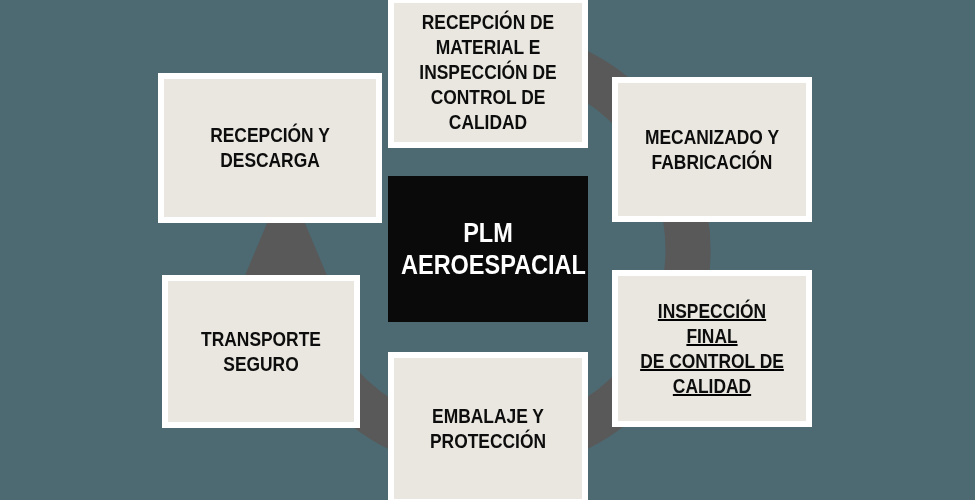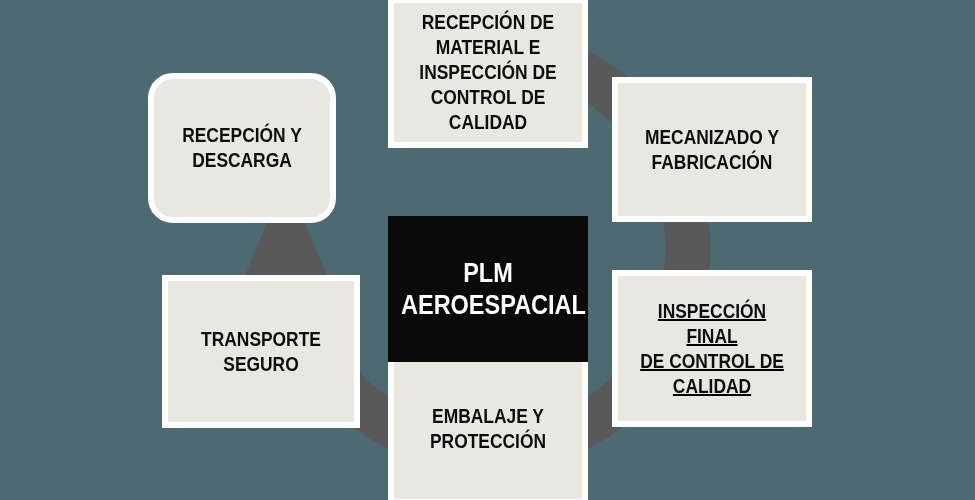--- a/index.html
+++ b/index.html
@@ -48,28 +48,27 @@
     transform-origin: center center;
   }
   .center-box {
     position: absolute;
     z-index: 1;
     box-sizing: border-box;
     background: var(--color-center_fill, #0a0a0a);
     display: flex;
     align-items: center;
     justify-content: center;
-    margin-top: 40px;
   }
   .center-box .label {
     color: var(--color-center_text, #ffffff);
     font-size: 27px;
     line-height: 1.2;
   }
-  .box-top-left      { left: 148px; top: 73px;   width: 188px; height: 150px; border-radius: 25px; }
+  .box-top-left      { left: 158px; top: 73px;   width: 224px; height: 150px; }
   .box-top-center    { left: 388px; top: -3px;   width: 200px; height: 151px; }
   .box-top-right     { left: 612px; top: 77px;   width: 200px; height: 145px; }
   .box-mid-right     { left: 612px; top: 270px;  width: 200px; height: 157px; text-decoration: underline; }
   .box-bottom-center { left: 388px; top: 352px;  width: 200px; height: 153px; }
   .box-mid-left      { left: 162px; top: 275px;  width: 198px; height: 153px; }
   .box-center        { left: 388px; top: 176px;  width: 200px; height: 146px; }
 </style>
 </head>
 <body>
 

